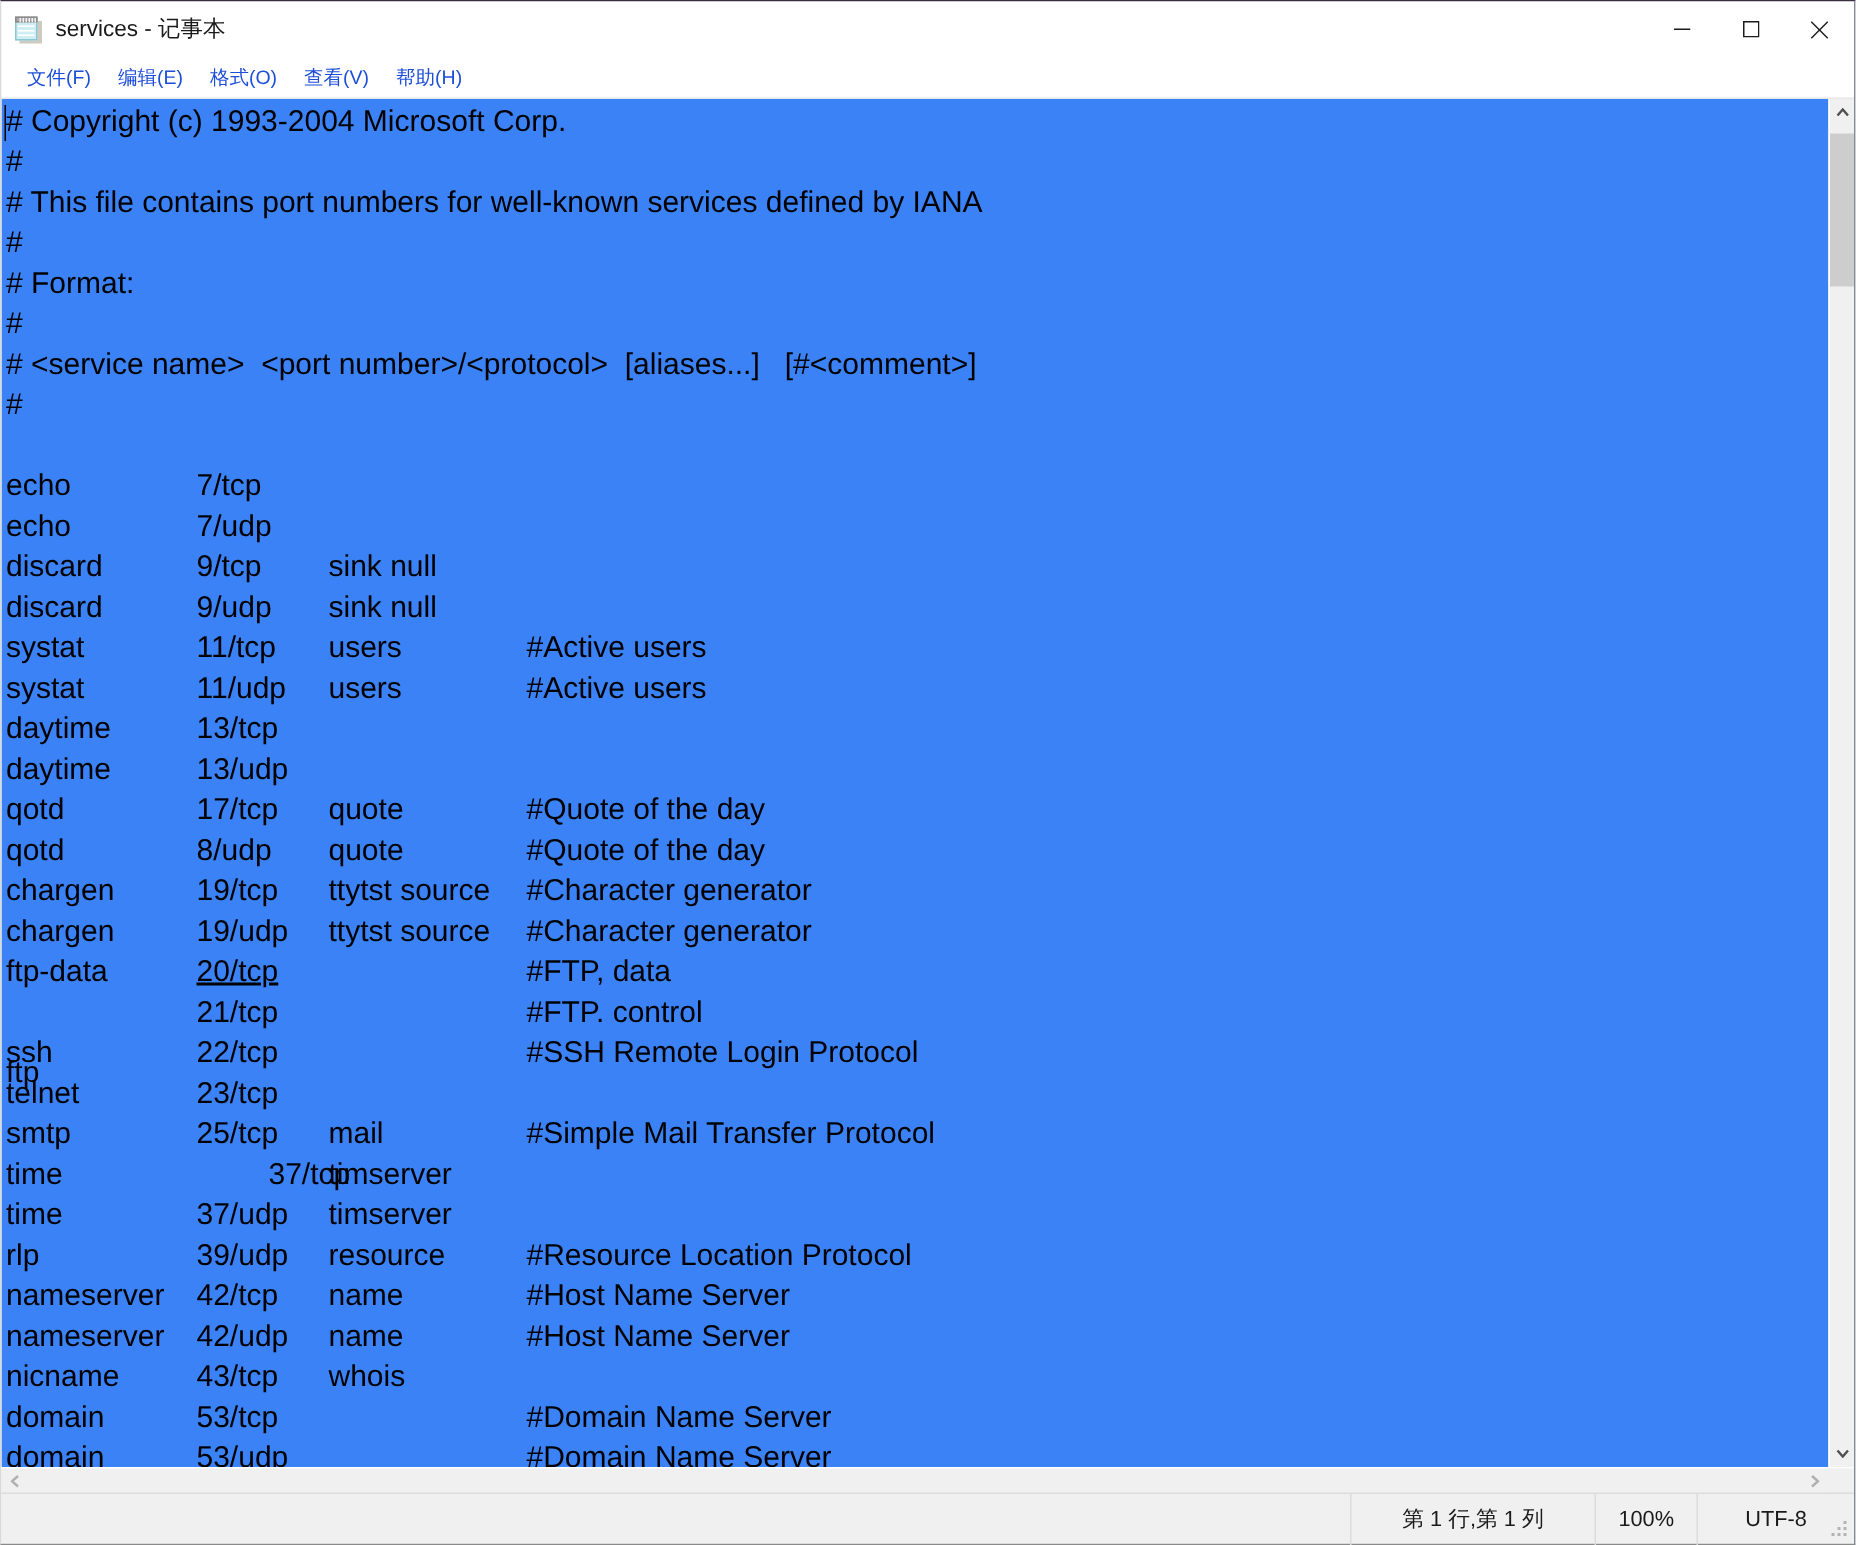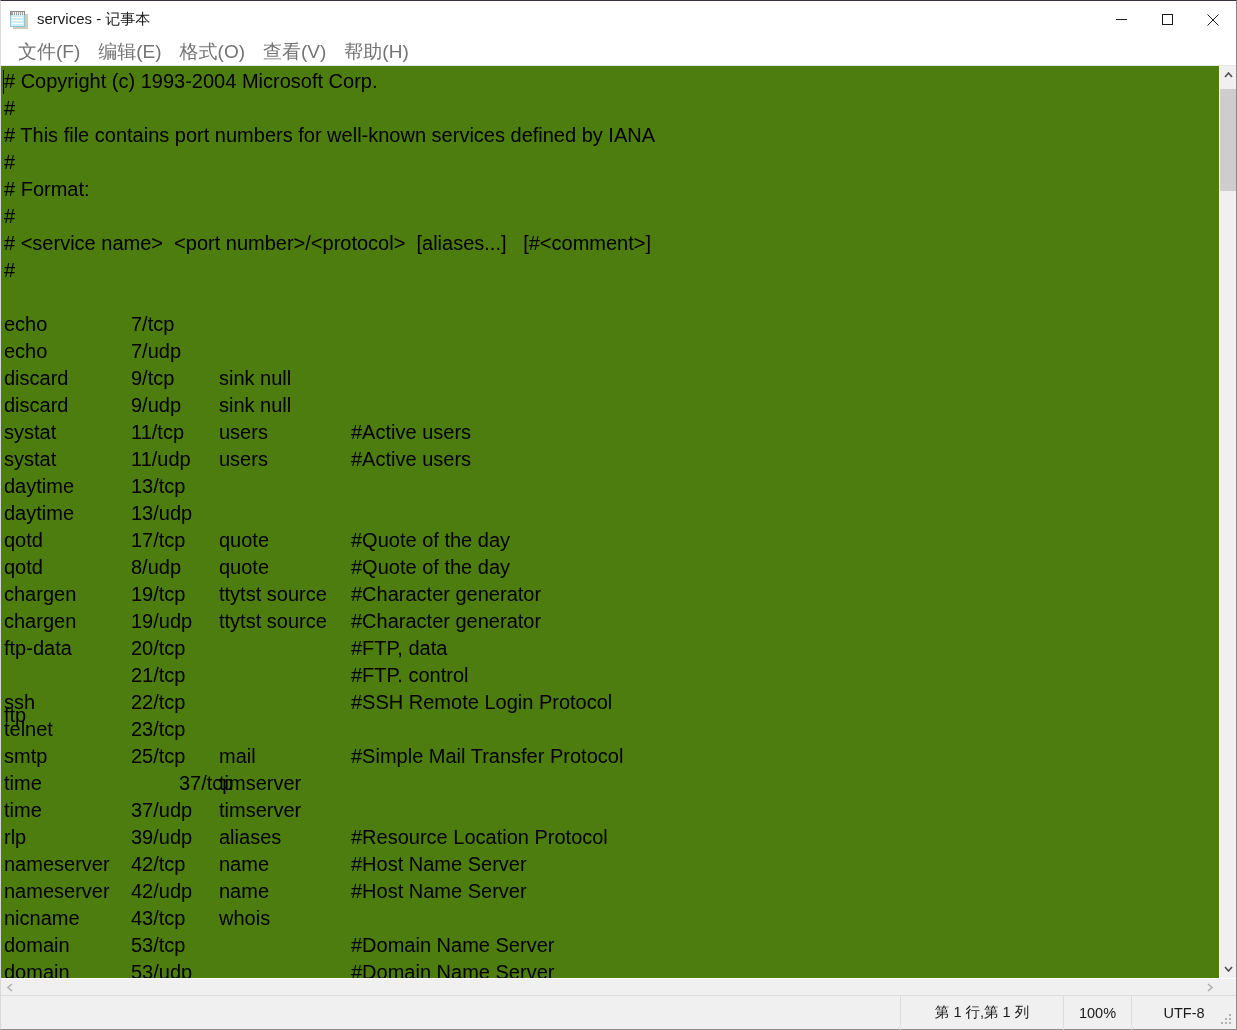--- a/index.html
+++ b/index.html
@@ -82,38 +82,38 @@
   .wc svg { display: block; }
 
   
   #menubar {
     height: 27px; min-height: 27px;
     background: #ffffff;
     display: flex; align-items: center;
     padding-left: 8px;
   }
   .menu-item {
-    font-size: 19px; color: #737373;
+    font-size: 13px; color: #1d4ed8;
     padding: 3px 9px;
     white-space: nowrap;
     cursor: default;
   }
 
   
   #editor-wrap {
     flex: 1 1 auto;
     position: relative;
     display: flex;
     border-top: 1px solid #e6e6e6;
     overflow: hidden;
   }
   #text-area {
     flex: 1 1 auto;
     position: relative;
-    background: #4d7c0f;
+    background: #3b82f6;
     overflow: hidden;
     padding-top: 2px;
   }
   #caret {
     position: absolute;
     left: 2px; top: 4px;
     width: 1px; height: 24px;
     background: #000000;
   }
   .doc-line {
@@ -274,28 +274,28 @@
           <div class="svc-row"><span style="left: 3px;">discard</span><span style="left: 130px;">9/tcp</span><span style="left: 218px;">sink null</span></div>
           <div class="svc-row"><span style="left: 3px;">discard</span><span style="left: 130px;">9/udp</span><span style="left: 218px;">sink null</span></div>
           <div class="svc-row"><span style="left: 3px;">systat</span><span style="left: 130px;">11/tcp</span><span style="left: 218px;">users</span><span style="left: 350px;">#Active users</span></div>
           <div class="svc-row"><span style="left: 3px;">systat</span><span style="left: 130px;">11/udp</span><span style="left: 218px;">users</span><span style="left: 350px;">#Active users</span></div>
           <div class="svc-row"><span style="left: 3px;">daytime</span><span style="left: 130px;">13/tcp</span></div>
           <div class="svc-row"><span style="left: 3px;">daytime</span><span style="left: 130px;">13/udp</span></div>
           <div class="svc-row"><span style="left: 3px;">qotd</span><span style="left: 130px;">17/tcp</span><span style="left: 218px;">quote</span><span style="left: 350px;">#Quote of the day</span></div>
           <div class="svc-row"><span style="left: 3px;">qotd</span><span style="left: 130px;">8/udp</span><span style="left: 218px;">quote</span><span style="left: 350px;">#Quote of the day</span></div>
           <div class="svc-row"><span style="left: 3px;">chargen</span><span style="left: 130px;">19/tcp</span><span style="left: 218px;">ttytst source</span><span style="left: 350px;">#Character generator</span></div>
           <div class="svc-row"><span style="left: 3px;">chargen</span><span style="left: 130px;">19/udp</span><span style="left: 218px;">ttytst source</span><span style="left: 350px;">#Character generator</span></div>
-          <div class="svc-row"><span style="left: 3px;">ftp-data</span><span style="left: 130px;">20/tcp</span><span style="left: 350px;">#FTP, data</span></div>
+          <div class="svc-row"><span style="left: 3px;">ftp-data</span><span style="left: 130px; text-decoration: underline;">20/tcp</span><span style="left: 350px;">#FTP, data</span></div>
           <div class="svc-row"><span style="left: 3px; margin-top: 40px;">ftp</span><span style="left: 130px;">21/tcp</span><span style="left: 350px;">#FTP. control</span></div>
           <div class="svc-row"><span style="left: 3px;">ssh</span><span style="left: 130px;">22/tcp</span><span style="left: 350px;">#SSH Remote Login Protocol</span></div>
           <div class="svc-row"><span style="left: 3px;">telnet</span><span style="left: 130px;">23/tcp</span></div>
           <div class="svc-row"><span style="left: 3px;">smtp</span><span style="left: 130px;">25/tcp</span><span style="left: 218px;">mail</span><span style="left: 350px;">#Simple Mail Transfer Protocol</span></div>
           <div class="svc-row"><span style="left: 3px;">time</span><span style="left: 130px; margin-left: 48px;">37/tcp</span><span style="left: 218px;">timserver</span></div>
           <div class="svc-row"><span style="left: 3px;">time</span><span style="left: 130px;">37/udp</span><span style="left: 218px;">timserver</span></div>
-          <div class="svc-row"><span style="left: 3px;">rlp</span><span style="left: 130px;">39/udp</span><span style="left: 218px;">aliases</span><span style="left: 350px;">#Resource Location Protocol</span></div>
+          <div class="svc-row"><span style="left: 3px;">rlp</span><span style="left: 130px;">39/udp</span><span style="left: 218px;">resource</span><span style="left: 350px;">#Resource Location Protocol</span></div>
           <div class="svc-row"><span style="left: 3px;">nameserver</span><span style="left: 130px;">42/tcp</span><span style="left: 218px;">name</span><span style="left: 350px;">#Host Name Server</span></div>
           <div class="svc-row"><span style="left: 3px;">nameserver</span><span style="left: 130px;">42/udp</span><span style="left: 218px;">name</span><span style="left: 350px;">#Host Name Server</span></div>
           <div class="svc-row"><span style="left: 3px;">nicname</span><span style="left: 130px;">43/tcp</span><span style="left: 218px;">whois</span></div>
           <div class="svc-row"><span style="left: 3px;">domain</span><span style="left: 130px;">53/tcp</span><span style="left: 350px;">#Domain Name Server</span></div>
           <div class="svc-row"><span style="left: 3px;">domain</span><span style="left: 130px;">53/udp</span><span style="left: 350px;">#Domain Name Server</span></div>
         </div>
     </div>
 
     <div id="vscroll">
       <div class="arrow up">

